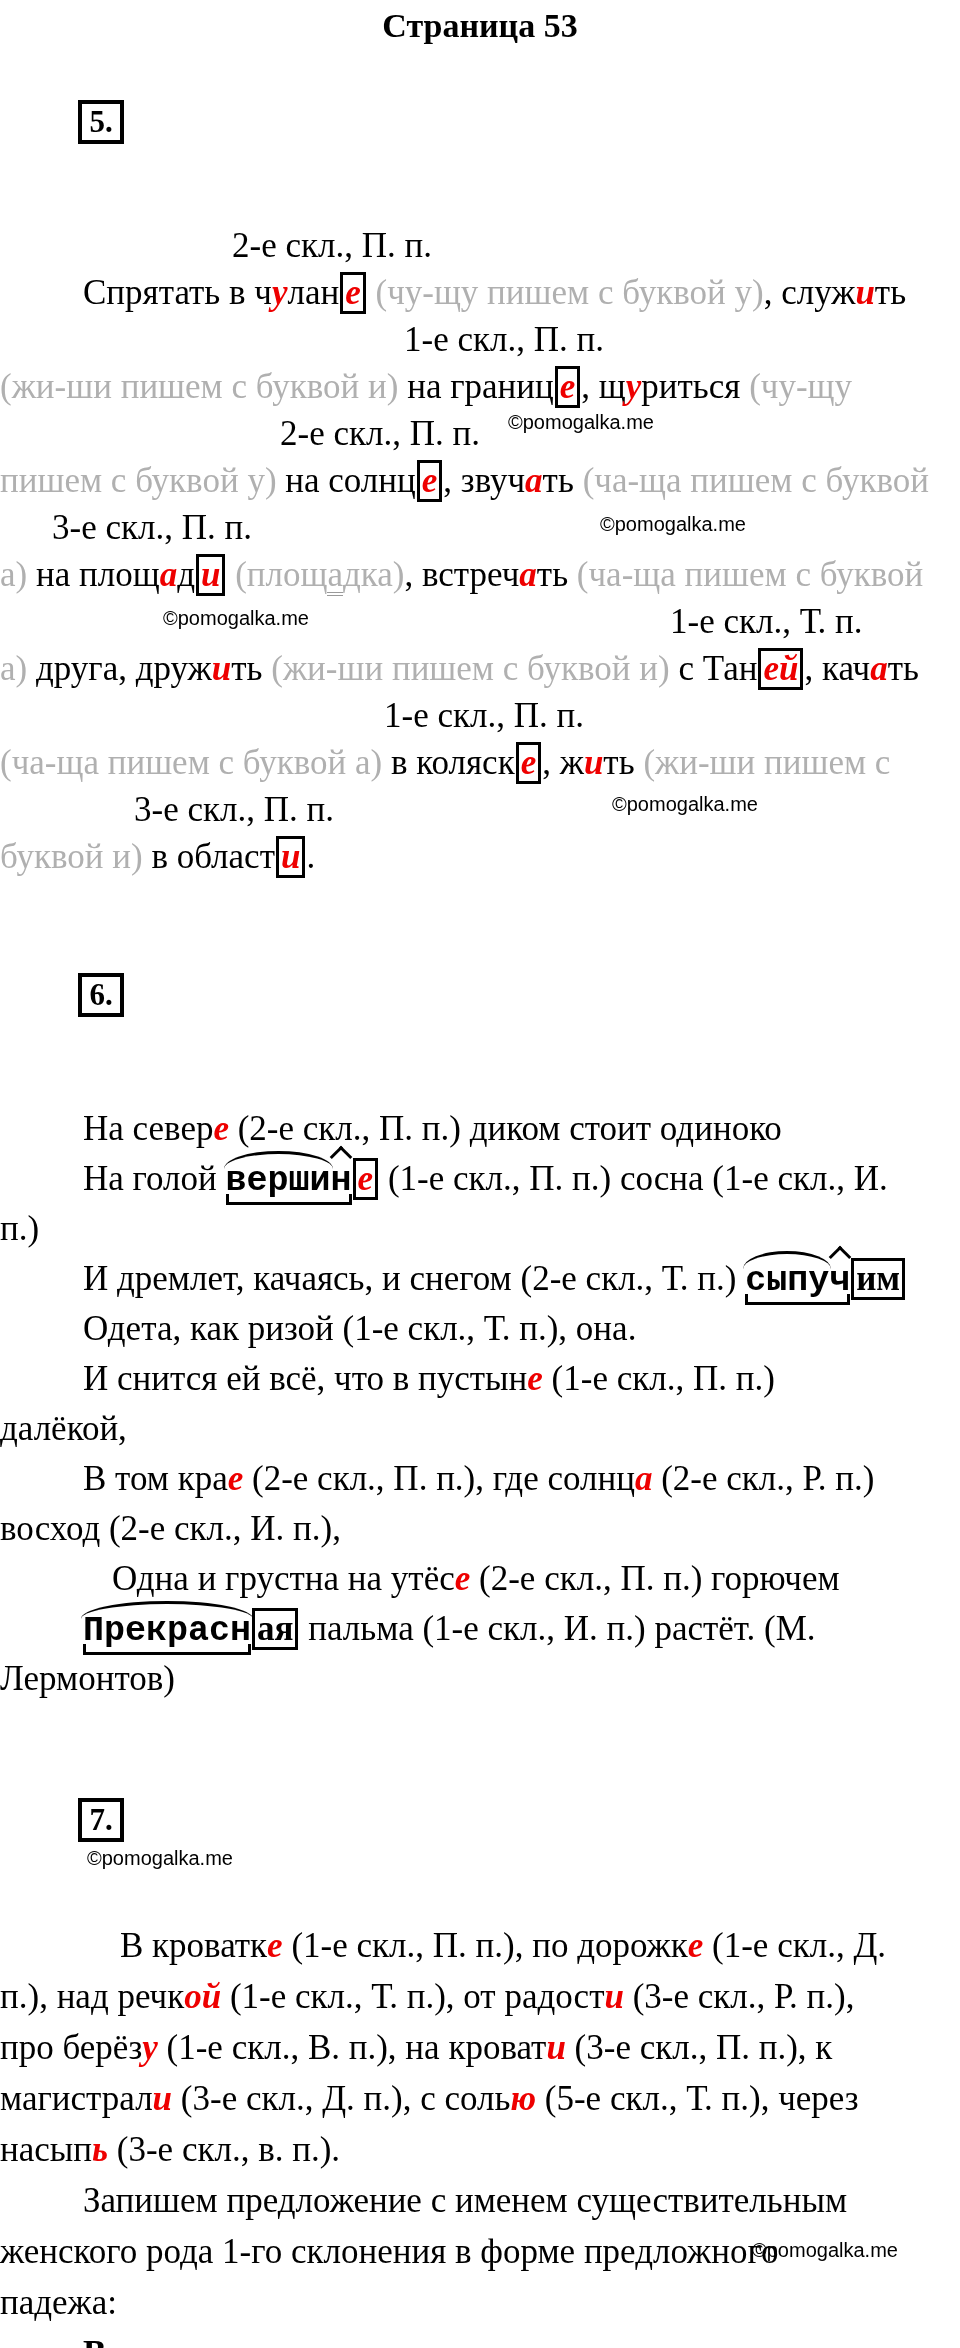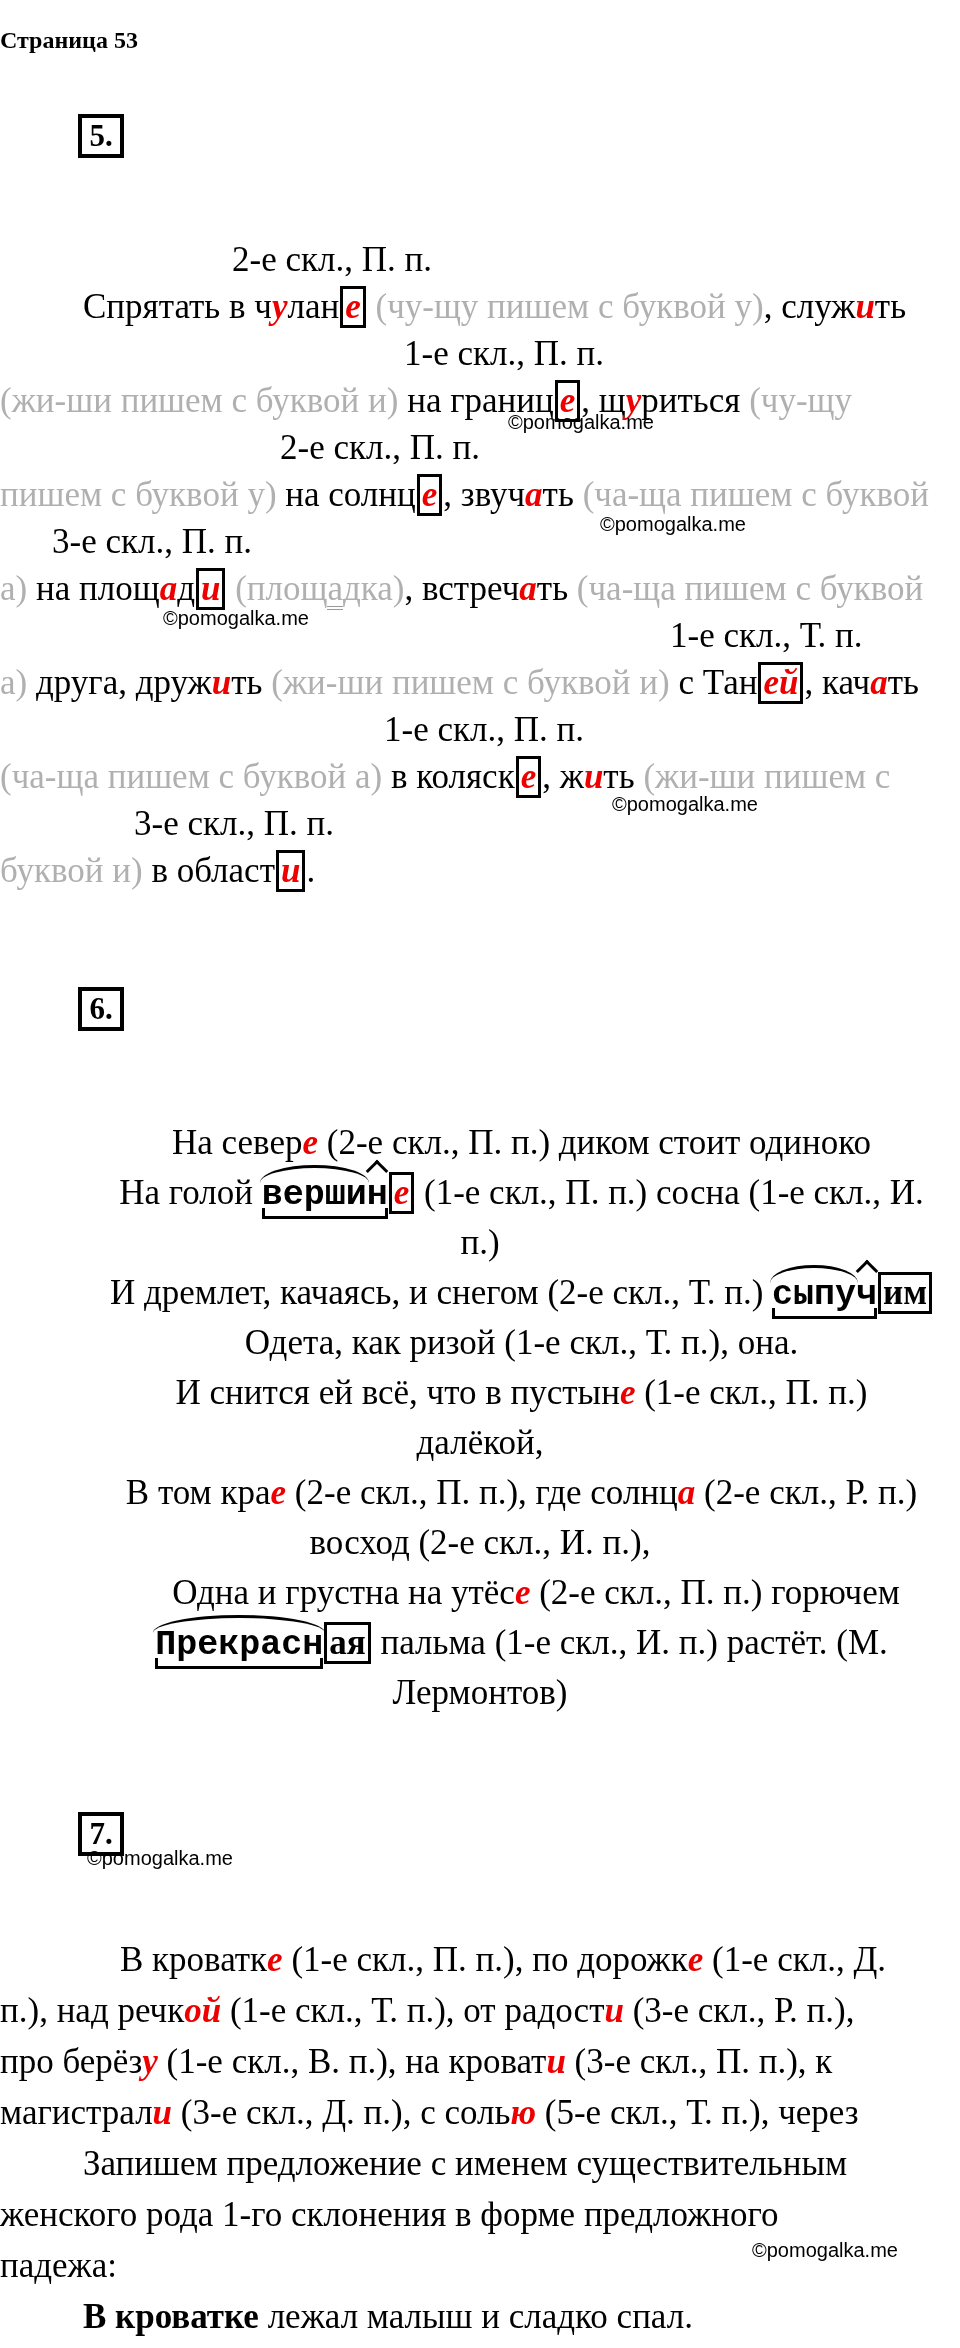--- a/index.html
+++ b/index.html
@@ -3,38 +3,38 @@
 <meta charset="utf-8">
 <style>
   html,body{margin:0;padding:0;background:#ffffff;}
   .page{
     position:relative; width:960px; height:2348px; overflow:hidden;
     background:#ffffff; color:#000;
     font-family:"Liberation Serif","DejaVu Serif",serif;
     font-size:35px;
   }
   .title{
-    margin-top:18px; height:44px; line-height:44px;
-    text-align:left; font-weight:bold; font-size:24px;
+    margin-top:4px; height:44px; line-height:44px;
+    text-align:center; font-weight:bold; font-size:34px;
   }
   .numbox{
     margin-left:78px; width:46px; height:44px; box-sizing:border-box;
     border:4px solid #000; font-weight:bold; font-size:31px;
     text-align:center; line-height:35px; background:#fff;
   }
   .nb5{margin-top:52px;}
   .nb6{margin-top:93px;}
   .nb7{margin-top:94px;}
   .lines{width:960px;}
   .lines-5{margin-top:78px;}
   .lines-6{margin-top:87px;}
   .lines-7{margin-top:78px;}
   .row{position:relative; white-space:pre; overflow:visible;}
   .lines-5 .row{height:47px; line-height:47px;}
-  .lines-6 .row{height:50px; line-height:50px;text-align:center;}
+  .lines-6 .row{height:50px; line-height:50px;}
   .lines-7 .row{height:51px; line-height:51px;}
   .case-label{position:absolute; top:0; white-space:pre; color:#000;text-align:right;}
   .seg{color:#000;}
   .seg.bold{font-weight:bold;}
   .seg.red{color:#ee0000; font-style:italic; font-weight:bold;}
   .seg.gray{color:#b0b0b0;}
   .seg.dunder{border-bottom:4px double #9a9a9a; display:inline-block; line-height:1.0;}
   .seg.boxed{
     display:inline-block; border:3px solid #000; padding:0 2px; margin:0 1px;
     line-height:1.02;
@@ -112,20 +112,21 @@
       </div>
   </section>
 
   <section>
     <div class="numbox nb7">7.</div>
     <div class="lines lines-7">
         <div class="row" style="padding-left: 120px;"><span class="seg">В кроватк</span><span class="seg red">е</span><span class="seg"> (1-е скл., П. п.), по дорожк</span><span class="seg red">е</span><span class="seg"> (1-е скл., Д.</span></div>
         <div class="row"><span class="seg">п.), над речк</span><span class="seg red">ой</span><span class="seg"> (1-е скл., Т. п.), от радост</span><span class="seg red">и</span><span class="seg"> (3-е скл., Р. п.),</span></div>
         <div class="row"><span class="seg">про берёз</span><span class="seg red">у</span><span class="seg"> (1-е скл., В. п.), на кроват</span><span class="seg red">и</span><span class="seg"> (3-е скл., П. п.), к</span></div>
         <div class="row"><span class="seg">магистрал</span><span class="seg red">и</span><span class="seg"> (3-е скл., Д. п.), с соль</span><span class="seg red">ю</span><span class="seg"> (5-е скл., Т. п.), через</span></div>
+        <div class="row"><span class="seg">насып</span><span class="seg red">ь</span><span class="seg"> (3-е скл., в. п.).</span></div>
         <div class="row" style="padding-left: 83px;"><span class="seg">Запишем предложение с именем существительным</span></div>
         <div class="row"><span class="seg">женского рода 1-го склонения в форме предложного</span></div>
         <div class="row"><span class="seg">падежа:</span></div>
         <div class="row" style="padding-left: 83px;"><span class="seg bold">В кроватке</span><span class="seg"> лежал малыш и сладко спал.</span></div>
       </div>
   </section>
 
   <div id="wm-layer">
       <span class="wm" style="left: 508px; top: 412px;">©pomogalka.me</span>
       <span class="wm" style="left: 600px; top: 514px;">©pomogalka.me</span>

